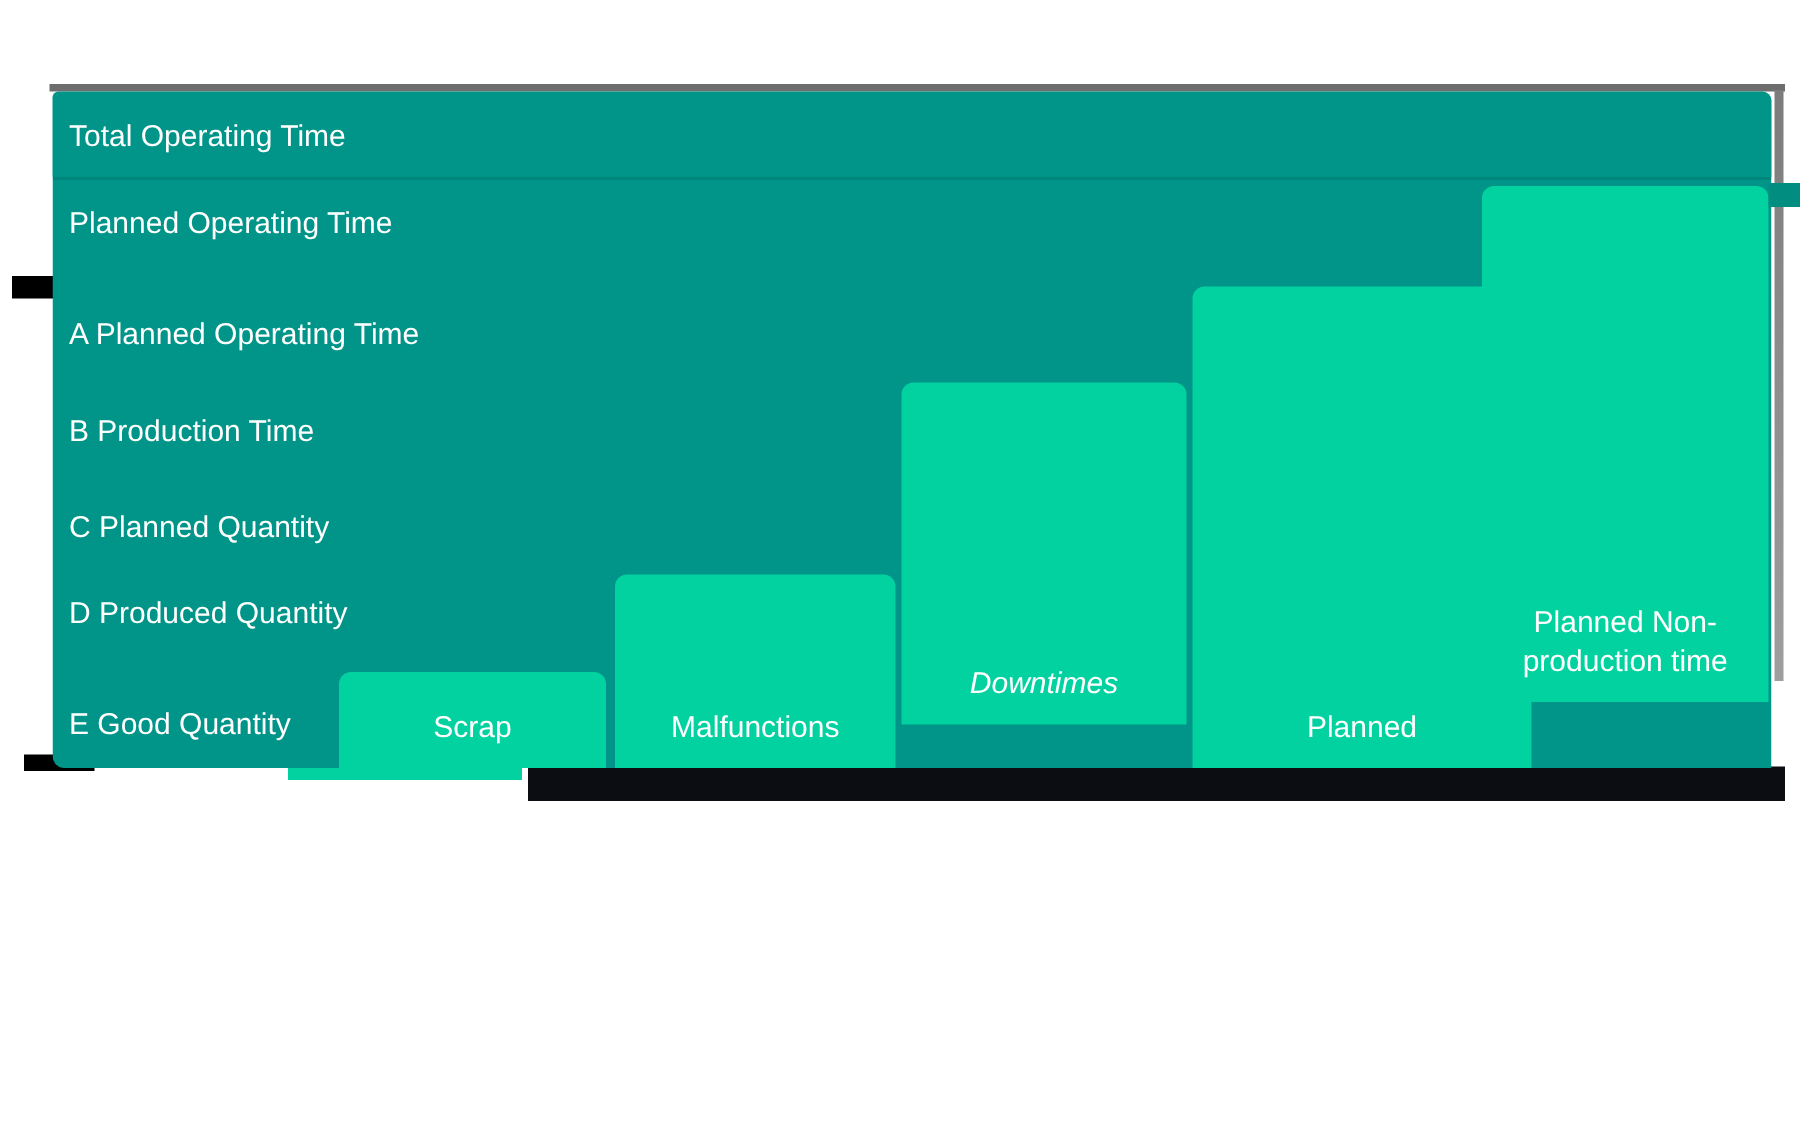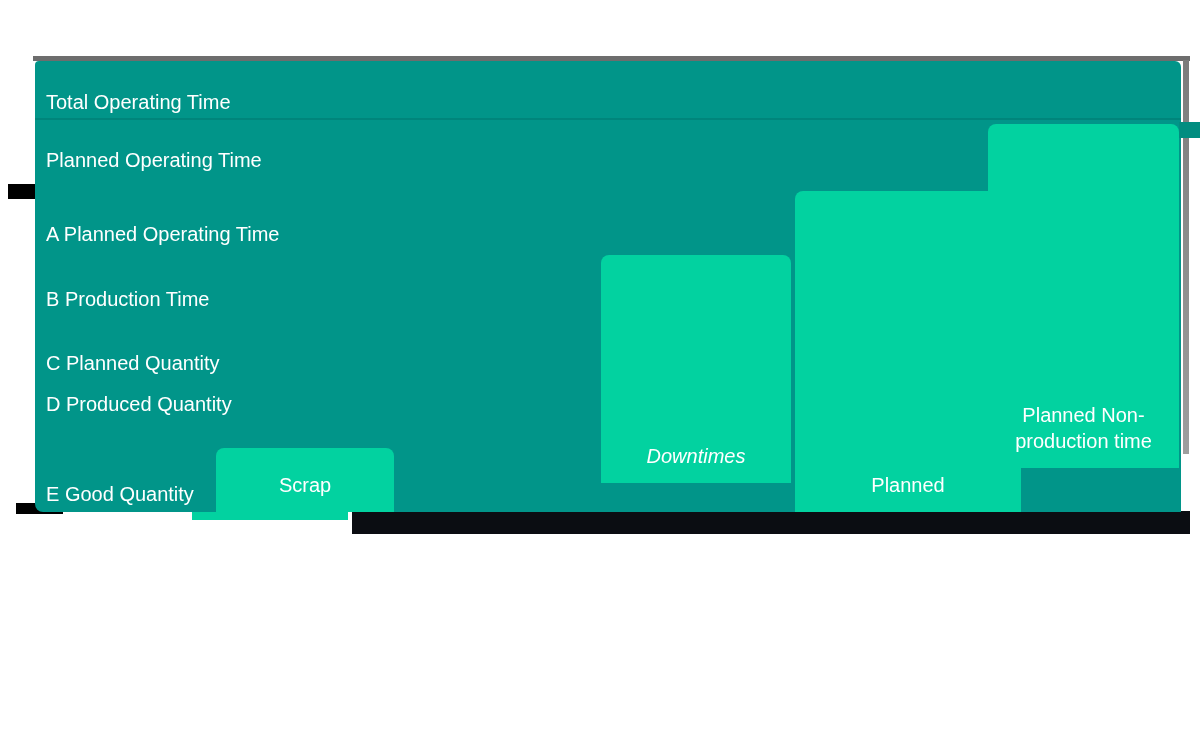--- a/index.html
+++ b/index.html
@@ -63,51 +63,50 @@
     z-index: 2;
   }
   .row-label {
     left: 46px;
     height: 26px; line-height: 26px;
     color: #ffffff;
     font-size: 20px;
     font-weight: 400;
     white-space: nowrap;
     z-index: 3;
-    margin-top: 11px;
   }
   .loss-block {
     background: #02d2a0;
     border-radius: 8px 8px 0 0;
     z-index: 3;
   }
   .loss-block .block-label {
     position: absolute;
     left: 0; right: 0; bottom: 14px;
     text-align: center;
     color: #ffffff;
     font-size: 20px;
     font-weight: 400;
   }
   .loss-block .block-label div {
     line-height: 26px;
   }
 
-  .blk-scrap        { left: 216px; top: 448px; width: 178px; height: 64px;  }
+  .blk-scrap        { left: 226px; top: 448px; width: 178px; height: 64px;  }
   .blk-malfunctions { left: 410px; top: 383px; width: 187px; height: 129px; }
   .blk-downtimes    { left: 601px; top: 255px; width: 190px; height: 228px; font-style: italic; }
   .blk-planned-dt   { left: 795px; top: 191px; width: 226px; height: 321px; }
   .blk-planned-np   { left: 988px; top: 124px; width: 191px; height: 344px; }
 
   .lbl-0 { top: 78px;  }
   .lbl-1 { top: 136px; }
   .lbl-2 { top: 210px; }
   .lbl-3 { top: 275px; }
   .lbl-4 { top: 339px; }
-  .lbl-5 { top: 380px; }
+  .lbl-5 { top: 396px; }
   .lbl-6 { top: 470px; }
 </style>
 </head>
 <body>
 
 <div id="stage">
 
   <div class="abs top-gray-edge"></div>
   <div class="abs right-gray-edge"></div>
   <div class="abs left-black-mark"></div>
@@ -127,20 +126,26 @@
   <div class="abs row-label lbl-5">D Produced Quantity</div>
   <div class="abs row-label lbl-6">E Good Quantity</div>
 
   <div class="abs loss-block blk-scrap">
     <div class="block-label">
       <div>Scrap</div>
       <div></div>
     </div>
   </div>
 
+  <div class="abs loss-block blk-malfunctions">
+    <div class="block-label">
+      <div>Malfunctions</div>
+      <div></div>
+    </div>
+  </div>
 
   <div class="abs loss-block blk-downtimes">
     <div class="block-label">
       <div>Downtimes</div>
       <div></div>
     </div>
   </div>
 
   <div class="abs loss-block blk-planned-dt">
     <div class="block-label">

